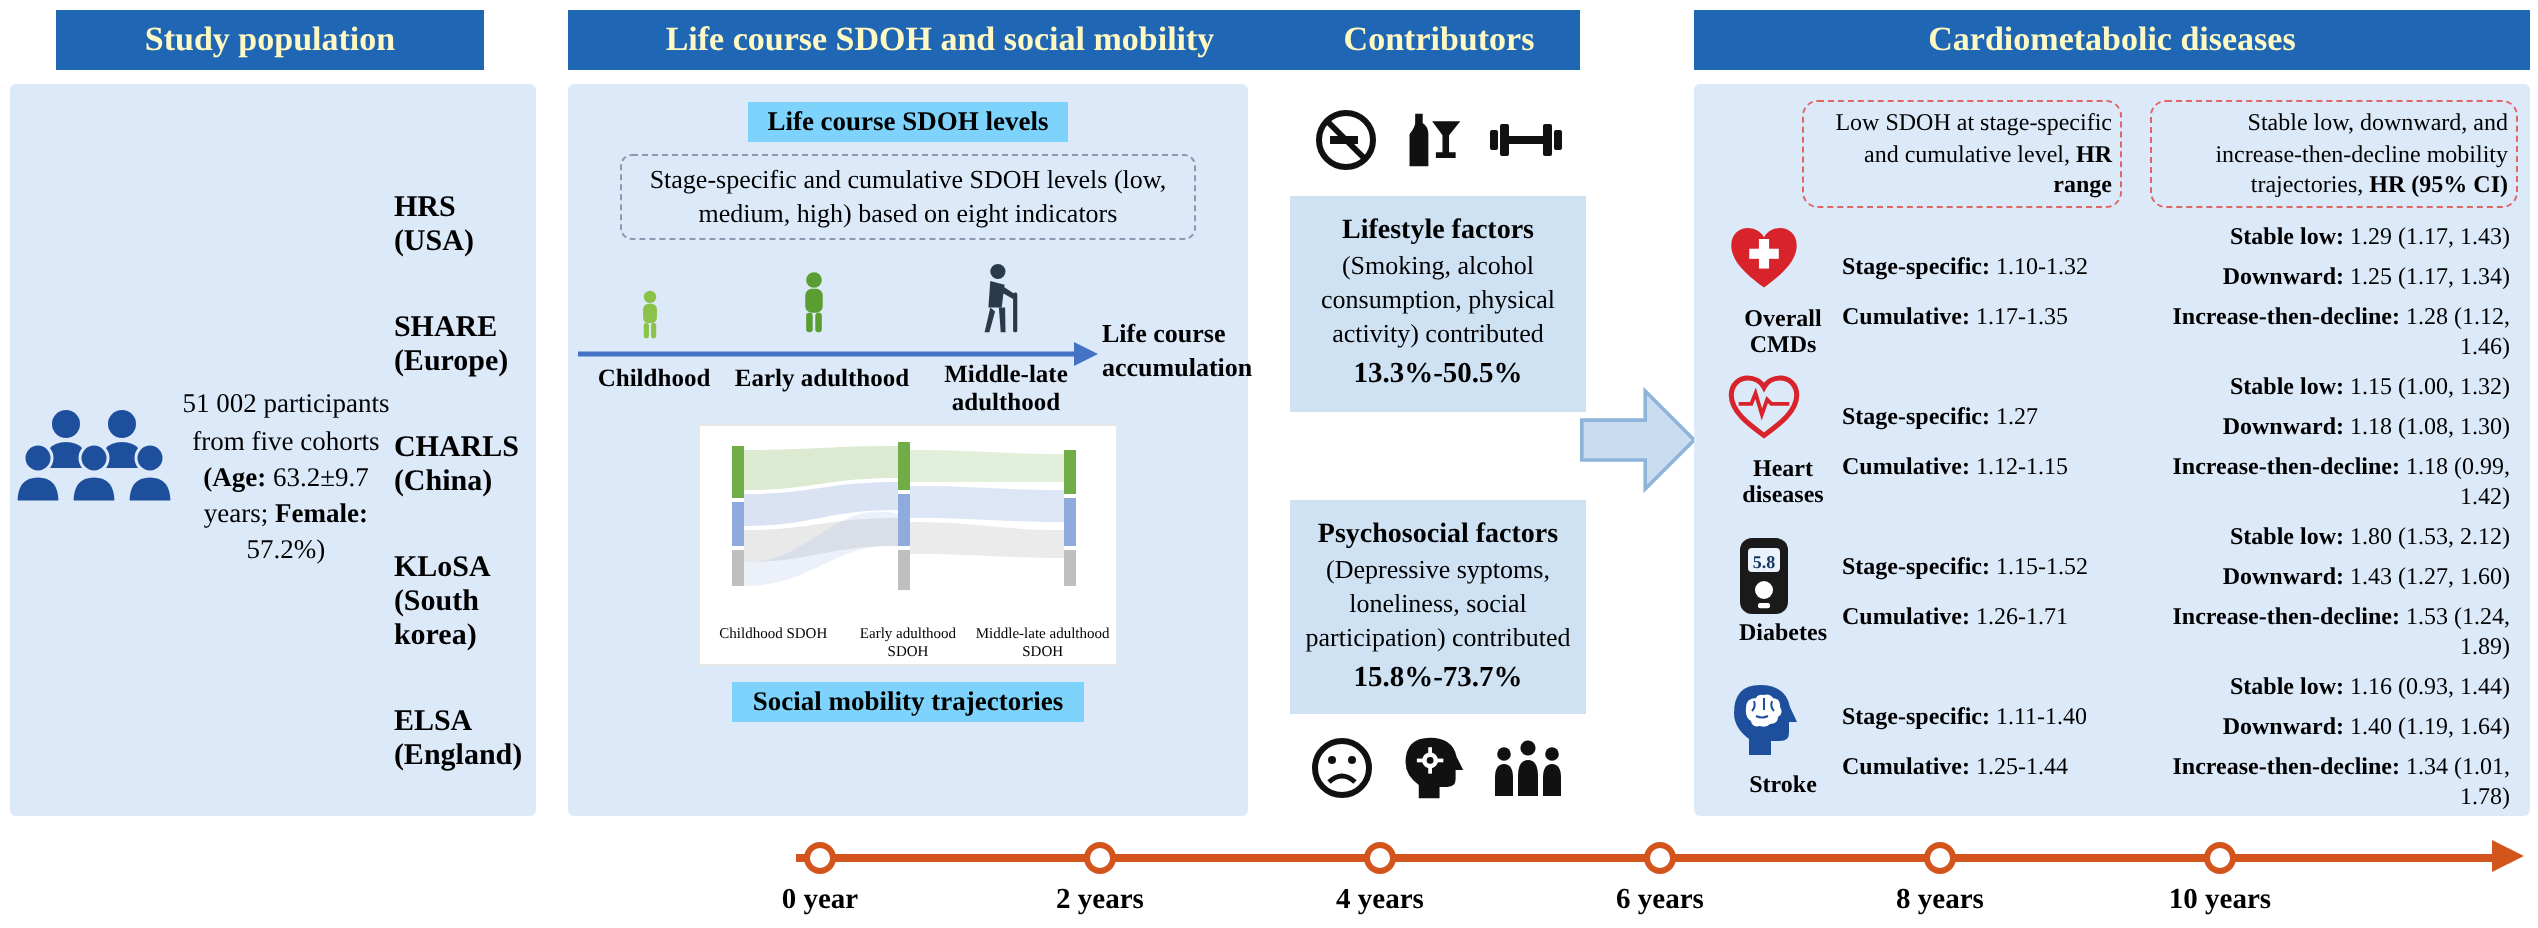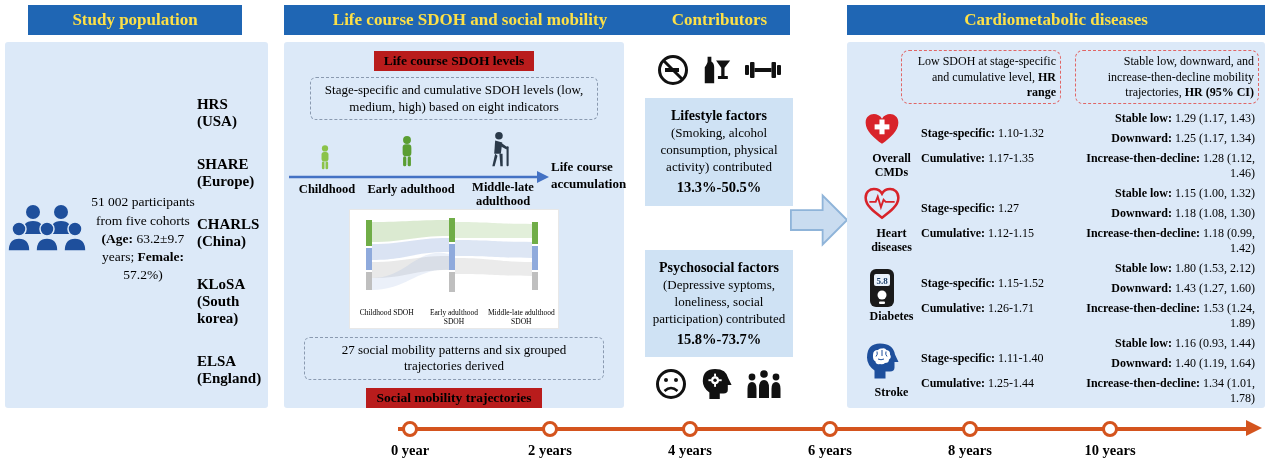--- a/index.html
+++ b/index.html
@@ -1,32 +1,32 @@
 <!DOCTYPE html>
 <html><head>
 <meta charset="utf-8">
 <style>
   html,body{margin:0;padding:0;background:#fff;}
   .canvas{position:relative;width:1269px;height:464px;background:#fff;overflow:hidden;
           font-family:"Liberation Serif","DejaVu Serif",serif;color:#000;}
-  .panel-header{position:absolute;height:30px;line-height:30px;background:#1f66b4;color:#fde047;
+  .panel-header{position:absolute;height:30px;line-height:30px;background:#1f66b4;color:#fef9c3;
           font-weight:bold;font-size:17px;text-align:center;box-sizing:border-box;}
   .panel-body{position:absolute;background:#dce9f8;border-radius:3px;box-sizing:border-box;}
 
   
   #p1h{left:28px;top:5px;width:214px;}
   #p1b{left:5px;top:42px;width:263px;height:366px;display:flex;flex-direction:row;align-items:center;padding-top:16px;}
   .p1-sum{margin-top:12px;text-align:center;font-size:13.5px;line-height:1.35;}
   .p1-cohorts{margin-top:16px;display:flex;flex-direction:column;row-gap:26px;align-items:center;}
   .p1-cohort{font-weight:bold;font-size:15px;}
 
   
   #p2h{left:284px;top:5px;width:372px;}
   #p2b{left:284px;top:42px;width:340px;height:366px;display:flex;flex-direction:column;align-items:center;padding-top:9px;}
-  .tag{background:#b91c1c;font-weight:bold;font-size:13.5px;padding:2px 10px;}
+  .tag{background:#7dd3fc;font-weight:bold;font-size:13.5px;padding:2px 10px;}
   .dash-box{border:1px dashed #8a9ab0;border-radius:6px;text-align:center;font-size:13px;line-height:1.28;
             padding:4px 10px;margin-top:6px;width:288px;box-sizing:border-box;}
   .stage-strip{position:relative;width:334px;height:88px;margin-top:3px;}
   .st-ic{position:absolute;}
   .st-lab{position:absolute;top:60px;font-weight:bold;font-size:12.5px;text-align:center;line-height:1.1;}
   .accum{position:absolute;left:264px;top:36px;width:72px;font-weight:bold;font-size:13px;line-height:1.25;}
   .sankey{margin-top:1px;width:210px;background:#fff;border:1px solid #e8e8e8;padding:2px 2px 0;box-sizing:border-box;}
   .sankey-labs{display:flex;justify-content:space-between;font-size:7.5px;line-height:1.1;padding:1px 1px 2px;text-align:center;}
   .sankey-labs span{flex:1;}
 
@@ -172,21 +172,20 @@
           <rect x="180" y="34" width="6" height="24" fill="#8faadc"></rect>
           <rect x="180" y="60" width="6" height="18" fill="#bfbfbf"></rect>
       </svg>
       <div class="sankey-labs">
         <span>Childhood SDOH</span>
         <span>Early adulthood SDOH</span>
         <span>Middle-late adulthood SDOH</span>
       </div>
     </div>
 
-    <div class="dash-box" style="width:300px;margin-top:8px;">27 social mobility patterns and six grouped trajectories derived</div>
     <div class="tag" style="margin-top:8px;">Social mobility trajectories</div>
   </div>
 
   <div class="panel-header" id="p3h">Contributors</div>
   <div class="panel-body" id="p3b">
     <div class="icons-row">
       <span>
         <svg width="34" height="34" viewBox="0 0 34 34">
             <circle cx="17" cy="17" r="13.5" fill="none" stroke="#111" stroke-width="3"></circle>
             <rect x="9" y="15" width="14" height="4" fill="#111"></rect>

